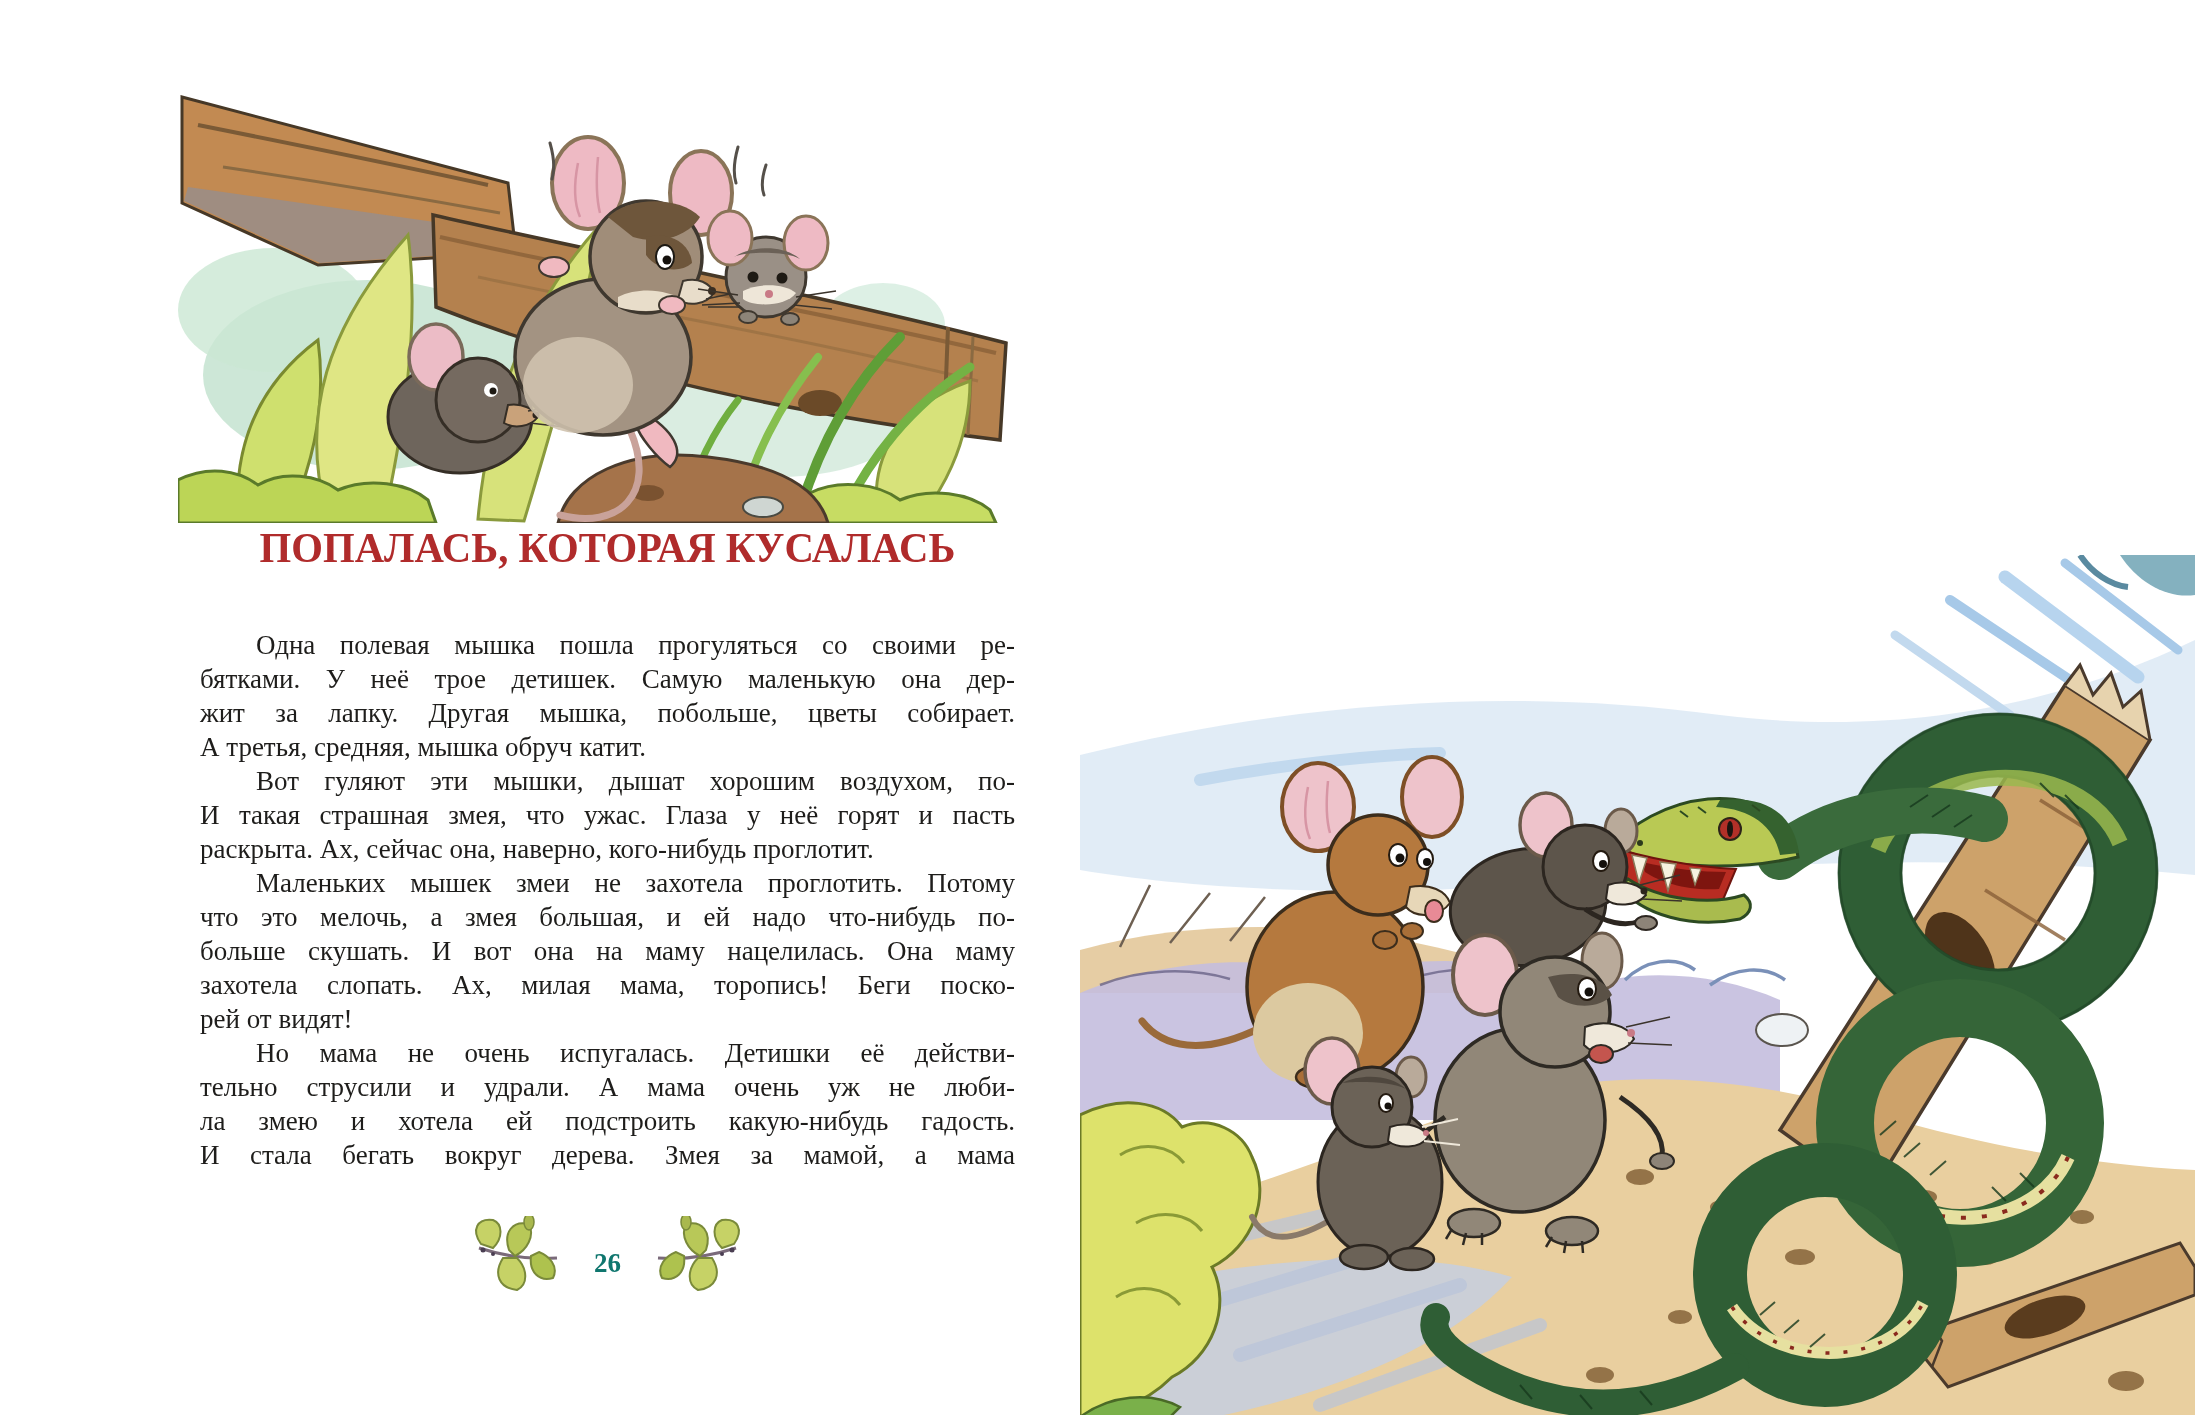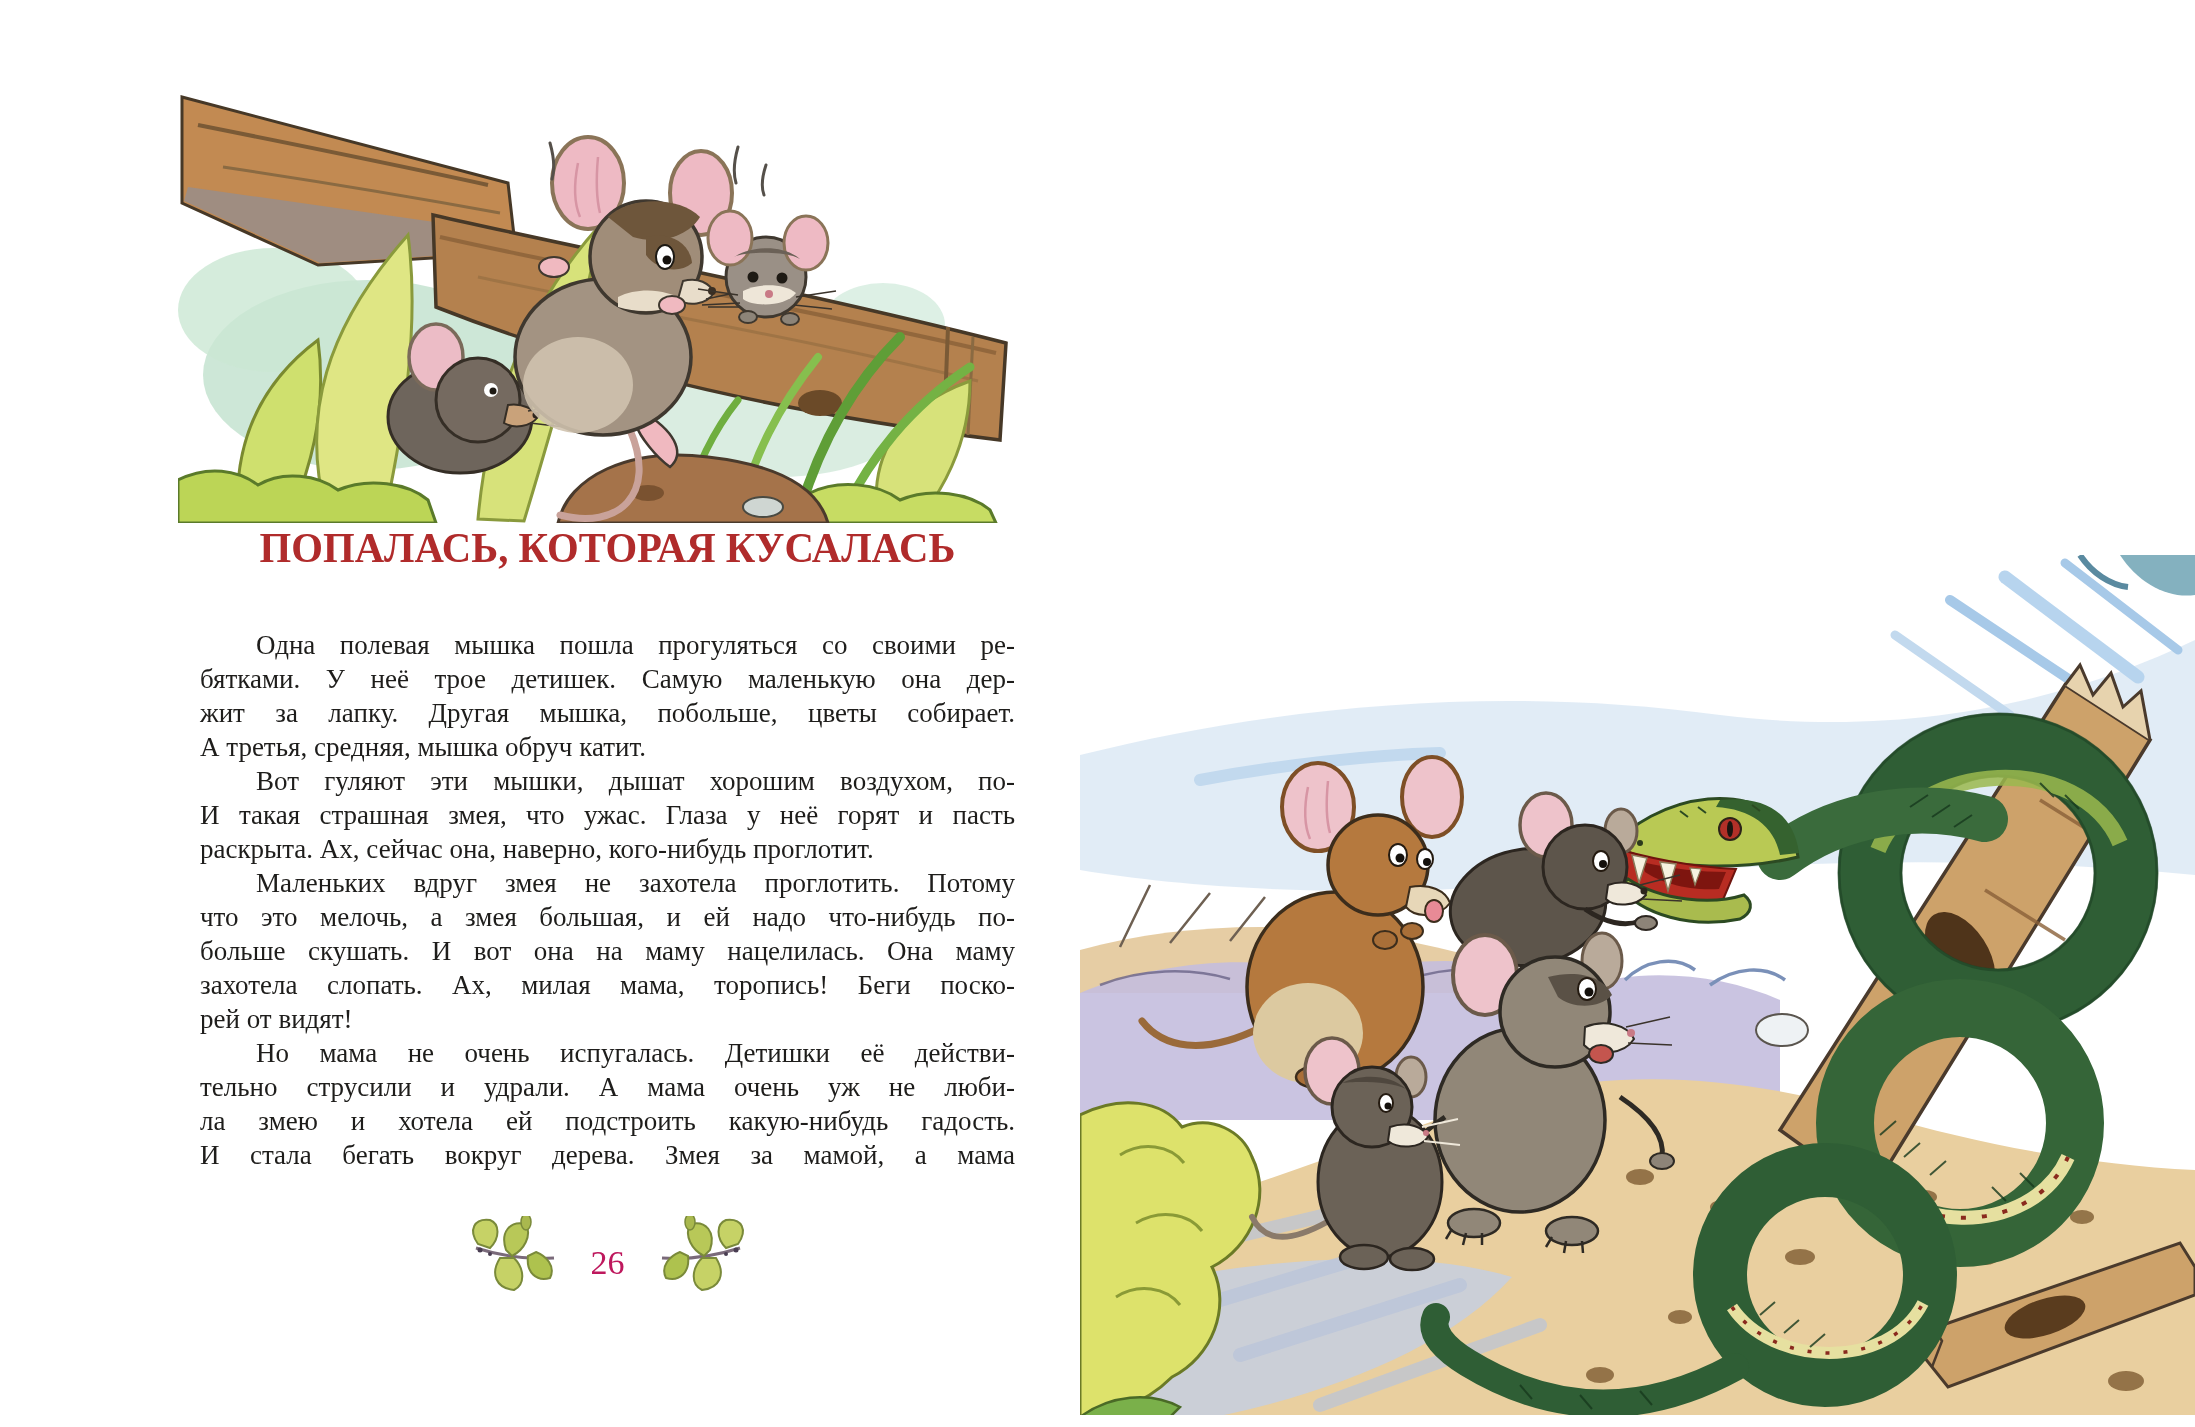--- a/index.html
+++ b/index.html
@@ -13,21 +13,21 @@
          font-size:42px;font-weight:700;color:#b02b2b;letter-spacing:0;
          transform:scaleX(.97);transform-origin:center;}
   .body-col{position:absolute;}
   #body-left{left:200px;top:628px;width:815px;}
   .line{font-size:27px;line-height:34px;white-space:nowrap;overflow:visible;}
   .line-just{text-align:justify;text-align-last:justify;}
   .line-last{text-align:left;text-align-last:left;}
   .line-indent{text-indent:56px;}
   .footer{position:absolute;left:200px;top:1216px;width:815px;display:flex;
           align-items:center;justify-content:center;gap:30px;}
-  .pageno{font-size:34px;font-weight:400;color:#be185d;padding-top:14px;}
+  .pageno{font-size:27px;font-weight:700;color:#0f766e;padding-top:14px;}
   .leaf-mirror{transform:scaleX(-1);}
 </style>
 </head>
 <body>
 
 <div class="spread">
 
   <div class="page" id="page-left">
 
     <svg class="art" style="left:178px;top:85px" width="840" height="438" viewBox="0 0 840 438">
@@ -111,21 +111,21 @@
     <div class="title">ПОПАЛАСЬ, КОТОРАЯ КУСАЛАСЬ</div>
 
     <div class="body-col" id="body-left">
         <div class="line line-just line-indent">Одна полевая мышка пошла прогуляться со своими ре-</div>
         <div class="line line-just">бятками. У неё трое детишек. Самую маленькую она дер-</div>
         <div class="line line-just">жит за лапку. Другая мышка, побольше, цветы собирает.</div>
         <div class="line line-last">А третья, средняя, мышка обруч катит.</div>
         <div class="line line-just line-indent">Вот гуляют эти мышки, дышат хорошим воздухом, по-</div>
         <div class="line line-just">И такая страшная змея, что ужас. Глаза у неё горят и пасть</div>
         <div class="line line-last">раскрыта. Ах, сейчас она, наверно, кого-нибудь проглотит.</div>
-        <div class="line line-just line-indent">Маленьких вдруг змея не захотела проглотить. Потому</div>
+        <div class="line line-just line-indent">Маленьких мышек змеи не захотела проглотить. Потому</div>
         <div class="line line-just">что это мелочь, а змея большая, и ей надо что-нибудь по-</div>
         <div class="line line-just">больше скушать. И вот она на маму нацелилась. Она маму</div>
         <div class="line line-just">захотела слопать. Ах, милая мама, торопись! Беги поско-</div>
         <div class="line line-last">рей от видят!</div>
         <div class="line line-just line-indent">Но мама не очень испугалась. Детишки её действи-</div>
         <div class="line line-just">тельно струсили и удрали. А мама очень уж не люби-</div>
         <div class="line line-just">ла змею и хотела ей подстроить какую-нибудь гадость.</div>
         <div class="line line-just">И стала бегать вокруг дерева. Змея за мамой, а мама</div>
       </div>
 

